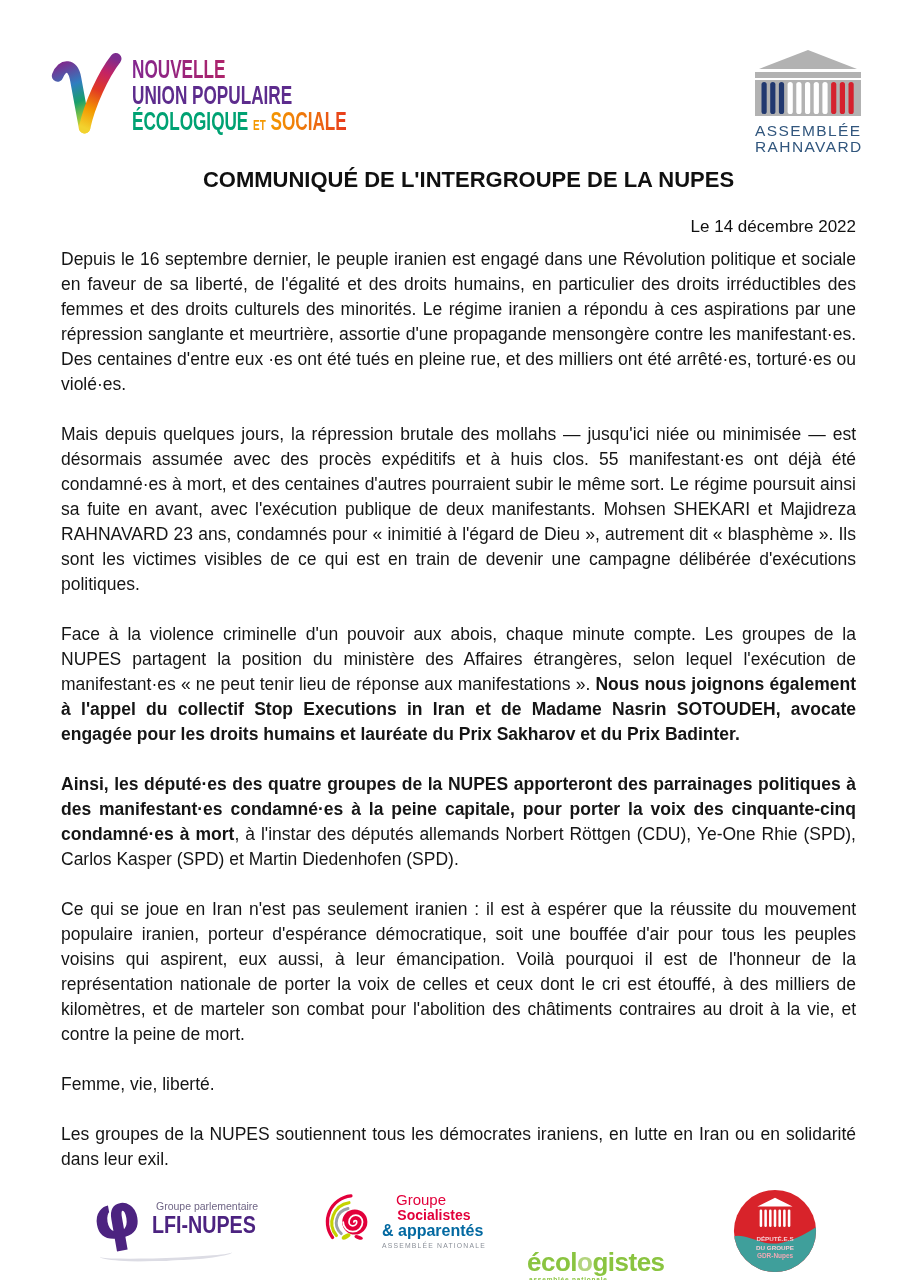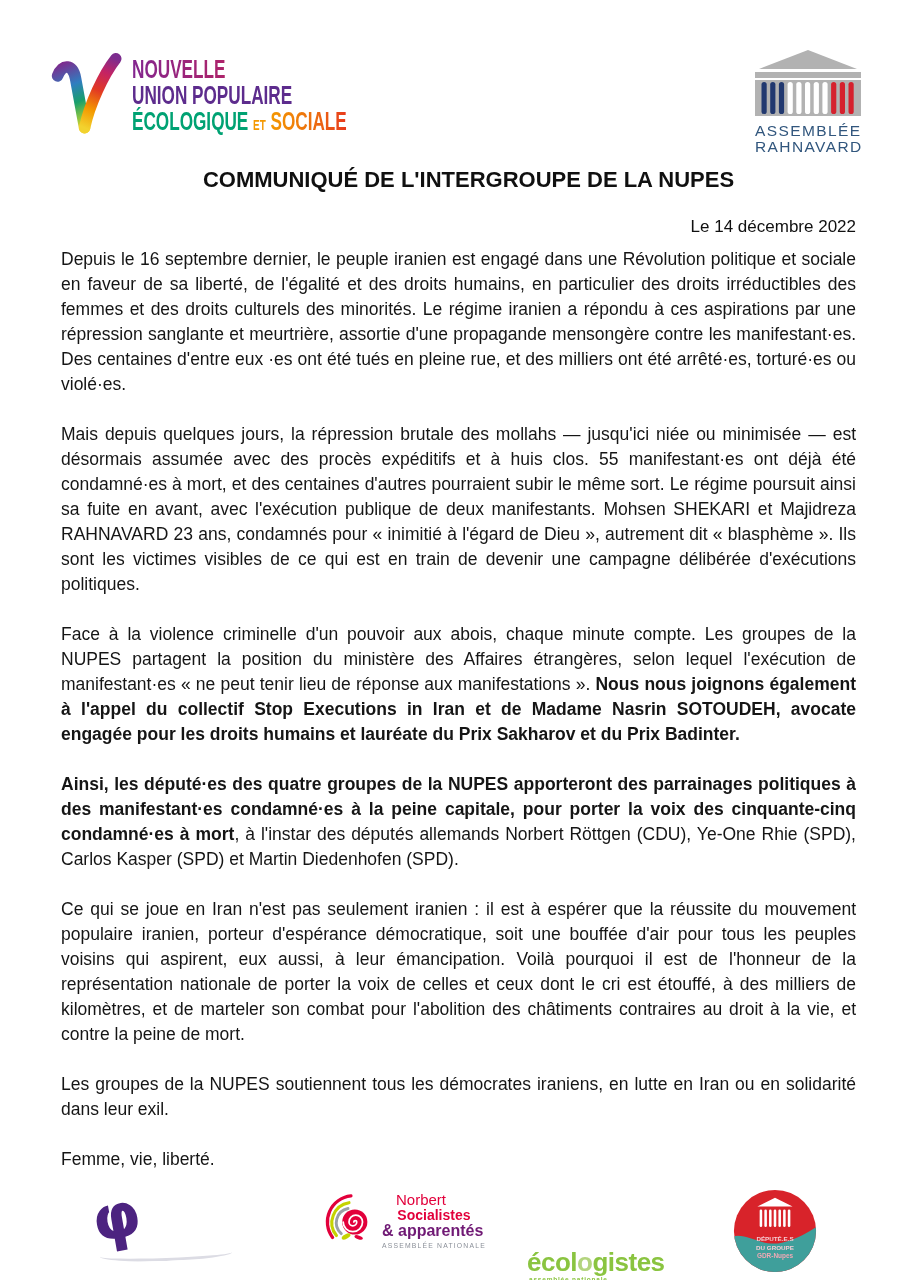--- a/index.html
+++ b/index.html
@@ -42,21 +42,21 @@
   .lfi-small{font-size:10.5px;color:#6f6585;margin-left:4px;}
   .lfi-main{font-size:24px;font-weight:bold;color:#4c2380;transform:scaleX(0.82);
             transform-origin:left center;display:block;line-height:26px;}
   .lfi-swoosh{position:absolute;left:8px;top:56px;width:132px;height:10px;
               border-bottom:3px solid #dcdce4;border-radius:50%;transform:rotate(-2deg);}
 
   .soc-logo{position:absolute;left:320px;top:1190px;display:flex;align-items:flex-start;}
   .soc-text{margin-left:4px;line-height:1;white-space:nowrap;}
   .soc-g{font-size:15px;color:#e2003b;margin:2px 0 1px 14px;}
   .soc-s{font-size:14px;font-weight:bold;color:#e2003b;margin:0 0 1px 0;text-align:center;}
-  .soc-a{font-size:16px;font-weight:bold;color:#701a75;margin:0 0 4px 0;}
+  .soc-a{font-size:16px;font-weight:bold;color:#0369a1;margin:0 0 4px 0;}
   .soc-an{font-size:6.8px;color:#8a8f98;letter-spacing:1.2px;}
 
   .eco-logo{position:absolute;left:527px;top:1249px;line-height:1;white-space:nowrap;}
   .eco-main{font-size:26px;font-weight:bold;color:#8ac440;letter-spacing:-0.5px;}
   .eco-main .planet{color:#b3d47e;}
   .eco-sub{font-size:6.5px;color:#8ac440;letter-spacing:0.8px;margin-top:2px;margin-left:2px;font-weight:bold;}
 
   .gdr-logo{position:absolute;left:731px;top:1186px;}
 </style>
 </head>
@@ -119,41 +119,45 @@
 
   <h1 class="title"><span>COMMUNIQUÉ DE L'INTERGROUPE DE LA NUPES</span><br></h1>
   <div class="date">Le 14 décembre 2022</div>
 
   <main class="content" id="paragraphs">
       <p><span>Depuis le 16 septembre dernier, le peuple iranien est engagé dans une Révolution politique et sociale en faveur de sa liberté, de l'égalité et des droits humains, en particulier des droits irréductibles des femmes et des droits culturels des minorités. Le régime iranien a répondu à ces aspirations par une répression sanglante et meurtrière, assortie d'une propagande mensongère contre les manifestant·es. Des centaines d'entre eux ·es ont été tués en pleine rue, et des milliers ont été arrêté·es, torturé·es ou violé·es.</span></p>
       <p><span>Mais depuis quelques jours, la répression brutale des mollahs — jusqu'ici niée ou minimisée — est désormais assumée avec des procès expéditifs et à huis clos. 55 manifestant·es ont déjà été condamné·es à mort, et des centaines d'autres pourraient subir le même sort. Le régime poursuit ainsi sa fuite en avant, avec l'exécution publique de deux manifestants. Mohsen SHEKARI et Majidreza RAHNAVARD 23 ans, condamnés pour « inimitié à l'égard de Dieu », autrement dit « blasphème ». Ils sont les victimes visibles de ce qui est en train de devenir une campagne délibérée d'exécutions politiques.</span></p>
       <p><span>Face à la violence criminelle d'un pouvoir aux abois, chaque minute compte. Les groupes de la NUPES partagent la position du ministère des Affaires étrangères, selon lequel l'exécution de manifestant·es « ne peut tenir lieu de réponse aux manifestations ».  </span><span class="b">Nous nous joignons également à l'appel du collectif Stop Executions in Iran et de Madame Nasrin SOTOUDEH, avocate engagée pour les droits humains et lauréate du Prix Sakharov et du Prix Badinter.</span></p>
       <p><span class="b">Ainsi, les député·es des quatre groupes de la NUPES apporteront des parrainages politiques à des manifestant·es condamné·es à la peine capitale, pour porter la voix des cinquante-cinq condamné·es à mort</span><span>, à l'instar des députés allemands Norbert Röttgen (CDU), Ye-One Rhie (SPD), Carlos Kasper (SPD) et Martin Diedenhofen (SPD).</span></p>
       <p><span>Ce qui se joue en Iran n'est pas seulement iranien : il est à espérer que la réussite du mouvement populaire iranien, porteur d'espérance démocratique, soit une bouffée d'air pour tous les peuples voisins qui aspirent, eux aussi, à leur émancipation. Voilà pourquoi il est de l'honneur de la représentation nationale de porter la voix de celles et ceux dont le cri est étouffé, à des milliers de kilomètres, et de marteler son combat pour l'abolition des châtiments contraires au droit à la vie, et contre la peine de mort.</span></p>
+      <p><span>Femme, vie, liberté.</span></p>
       <p><span>Les groupes de la NUPES soutiennent tous les démocrates iraniens, en lutte en Iran ou en solidarité dans leur exil.</span></p>
-      <p><span>Femme, vie, liberté.</span></p>
     </main>
 
   <div class="lfi-logo">
     <span class="lfi-phi">φ</span>
+    <div class="lfi-textcol">
+      <div class="lfi-small">Groupe parlementaire</div>
+      <span class="lfi-main">LFI-NUPES</span>
+    </div>
     <div class="lfi-swoosh"></div>
   </div>
 
   <div class="soc-logo">
     <svg width="58" height="64" viewBox="0 0 60 64">
       <path d="M32 5 A27 27 0 0 0 13 48" fill="none" stroke="#e2003b" stroke-width="3.4" stroke-linecap="round"></path>
       <path d="M30 12 A21 21 0 0 0 17 46" fill="none" stroke="#c5d300" stroke-width="3.2" stroke-linecap="round"></path>
       <path d="M29 18 A15 15 0 0 0 22 44" fill="none" stroke="#9aa0a6" stroke-width="3" stroke-linecap="round"></path>
       <circle cx="36" cy="32" r="13" fill="#e2003b"></circle>
       <path d="M36 32 m-1 0 a1.5 1.5 0 0 1 3 0 a4 4 0 0 1 -8 0 a7 7 0 0 1 14 0 a10 10 0 0 1 -20 0" fill="none" stroke="#ffffff" stroke-width="1.8" stroke-linecap="round"></path>
       <ellipse cx="27" cy="47" rx="5" ry="2.3" transform="rotate(-28 27 47)" fill="#c5d300"></ellipse>
       <ellipse cx="40" cy="48" rx="4.5" ry="2" transform="rotate(18 40 48)" fill="#e2003b"></ellipse>
     </svg>
     <div class="soc-text">
-      <div class="soc-g">Norbert</div>
+      <div class="soc-g">Groupe</div>
       <div class="soc-s">Socialistes</div>
       <div class="soc-a">&amp; apparentés</div>
       <div class="soc-an">ASSEMBLÉE NATIONALE</div>
     </div>
   </div>
 
   <div class="eco-logo">
     <div class="eco-main"><span>écol</span><span class="planet">o</span><span>gistes</span></div>
     <div class="eco-sub">assemblée nationale</div>
   </div>

